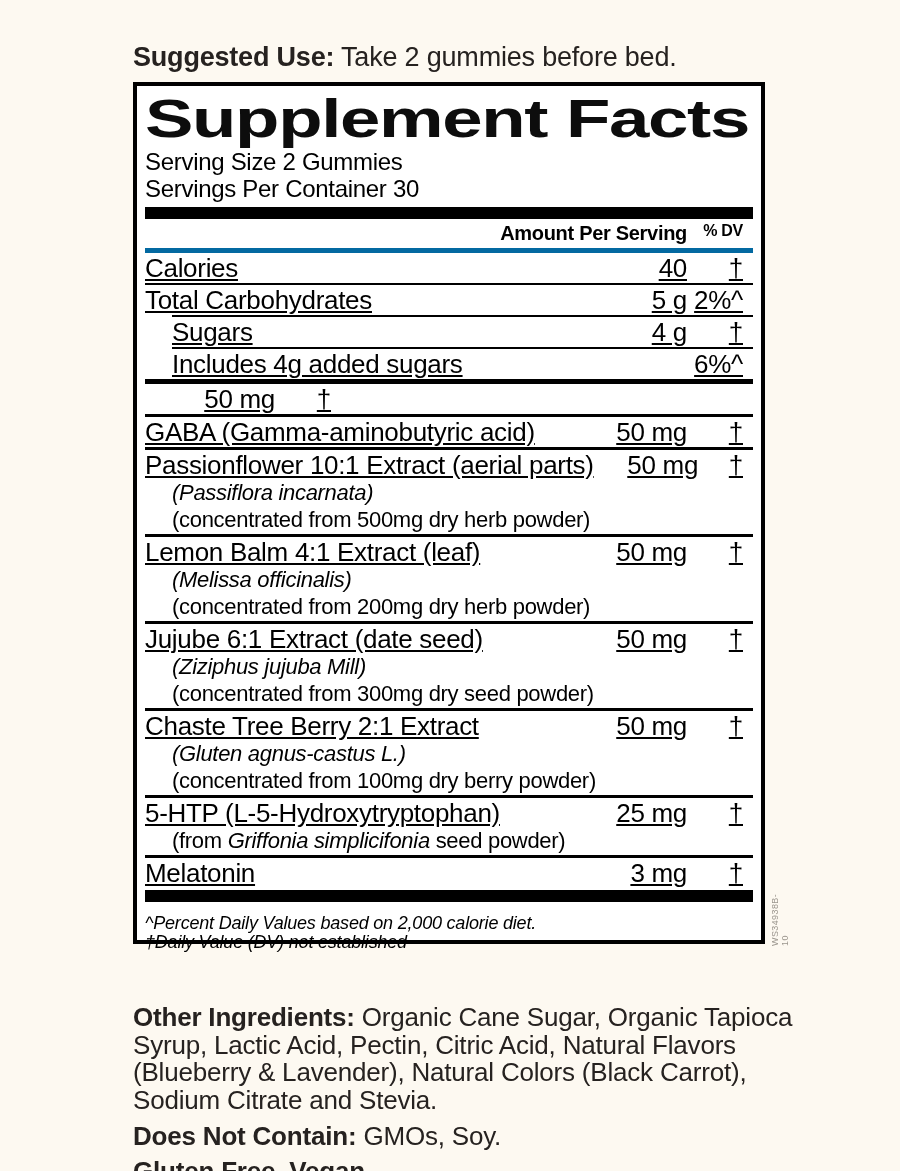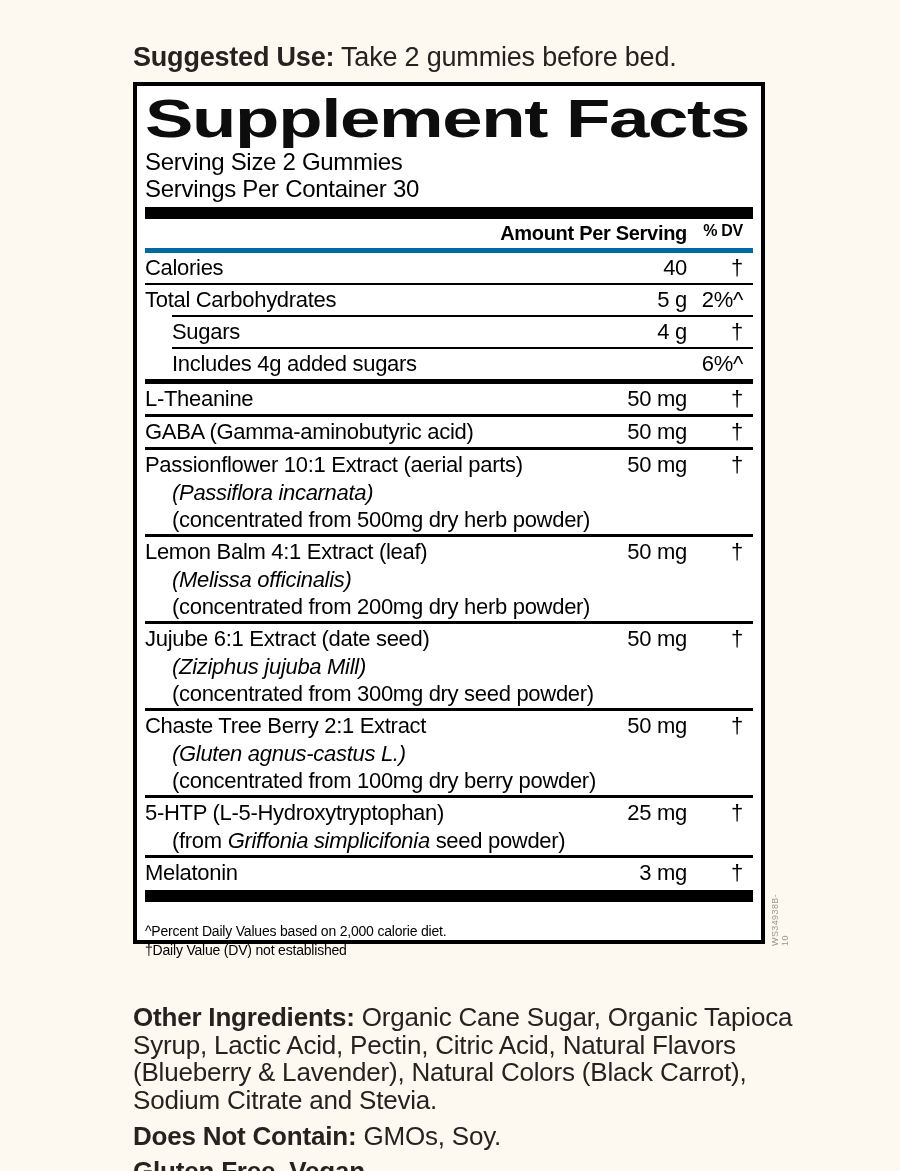--- a/index.html
+++ b/index.html
@@ -25,28 +25,28 @@
   .hdr .sp { flex:1; }
   .hdr .h-amt { font-weight:bold; font-size:20px; letter-spacing:-0.3px; text-align:right; }
   .hdr .h-dv  { font-weight:bold; font-size:16px; letter-spacing:-0.3px; width:66px; padding-right:10px; text-align:right; }
 
   
   .row { border-top:2px solid #000; }
   .row.sep-none { border-top:none; }
   .row.sep-med  { border-top:3px solid #000; }
   .row.sep-bar5 { border-top:5px solid #000; }
   .row.indent   { margin-left:27px; }
-  .main { display:flex; font-size:22px; line-height:26px; padding:2px 0 2px 0; letter-spacing:-0.3px; }
+  .main { display:flex; font-size:26px; line-height:26px; padding:2px 0 2px 0; letter-spacing:-0.3px;text-decoration:underline; }
   .main .n   { flex:1; white-space:nowrap; }
   .main .amt { width:130px; text-align:right; white-space:nowrap; }
   .main .dv  { width:66px; padding-right:10px; text-align:right; white-space:nowrap; }
   .sub { font-size:22px; line-height:26px; margin-left:27px; letter-spacing:-0.3px; padding-bottom:1px; }
   .sub .it { font-style:italic; }
 
-  .footnotes { font-size:14px; line-height:18.5px; letter-spacing:-0.2px; margin-top:20px; }
+  .footnotes { font-size:18px; line-height:18.5px; letter-spacing:-0.2px; margin-top:12px;font-style:italic; }
 
   
   .side-code { position:absolute; left:770px; top:886px; height:60px;
                writing-mode:vertical-rl; transform:rotate(180deg);
                font-size:9px; color:#9b968e; letter-spacing:0.4px; }
 
   
   .bottom { position:absolute; left:133px; top:1004px; width:672px; font-size:26px; line-height:27.5px; letter-spacing:-0.2px; }
   .bottom .lbl { font-weight:bold; }
   .dnc { margin-top:9px; }
@@ -98,21 +98,20 @@
         </div>
         <div class="row sep-thin indent">
           <div class="main">
             <span class="n">Includes 4g added sugars</span>
             <span class="amt"></span>
             <span class="dv">6%^</span>
           </div>
         </div>
         <div class="row sep-bar5">
           <div class="main">
-            <span class="n">L-Theanine</span>
             <span class="amt">50 mg</span>
             <span class="dv">†</span>
           </div>
         </div>
         <div class="row sep-med">
           <div class="main">
             <span class="n">GABA (Gamma-aminobutyric acid)</span>
             <span class="amt">50 mg</span>
             <span class="dv">†</span>
           </div>

